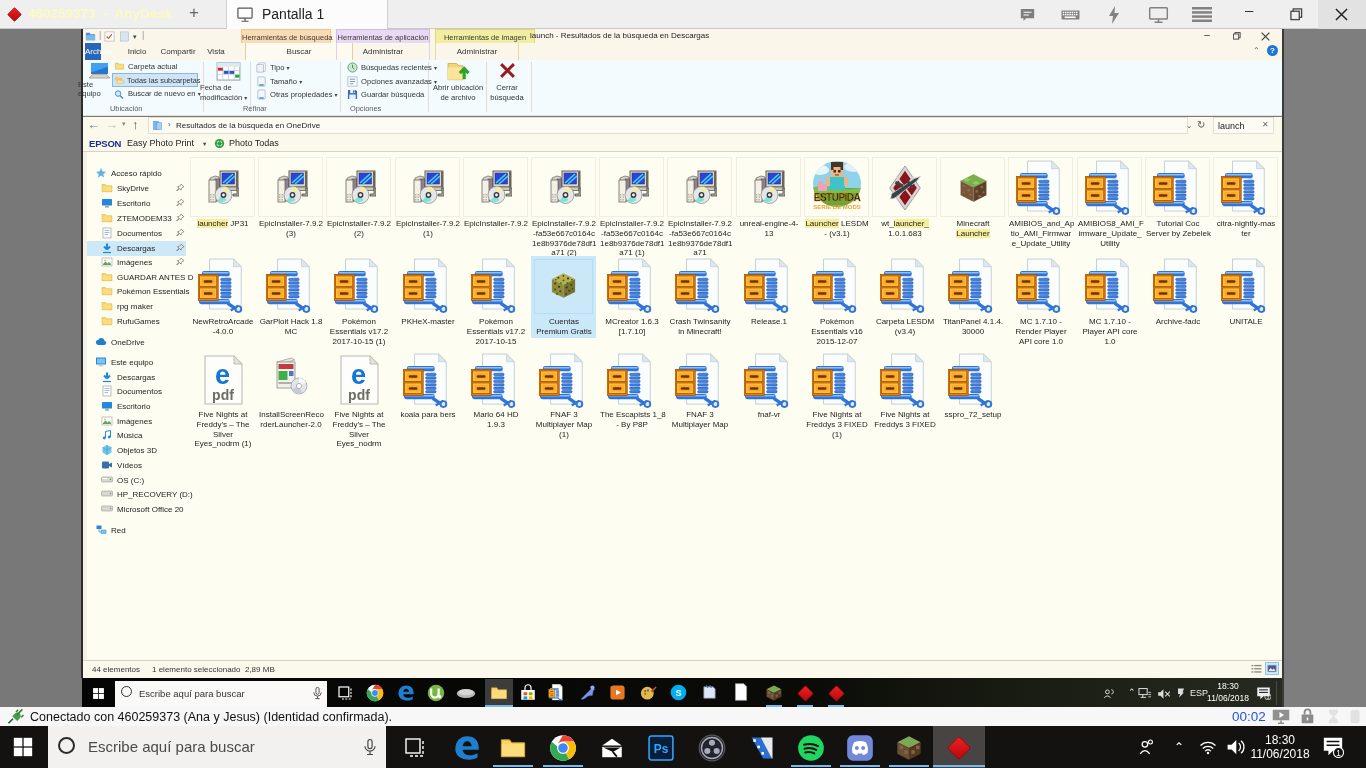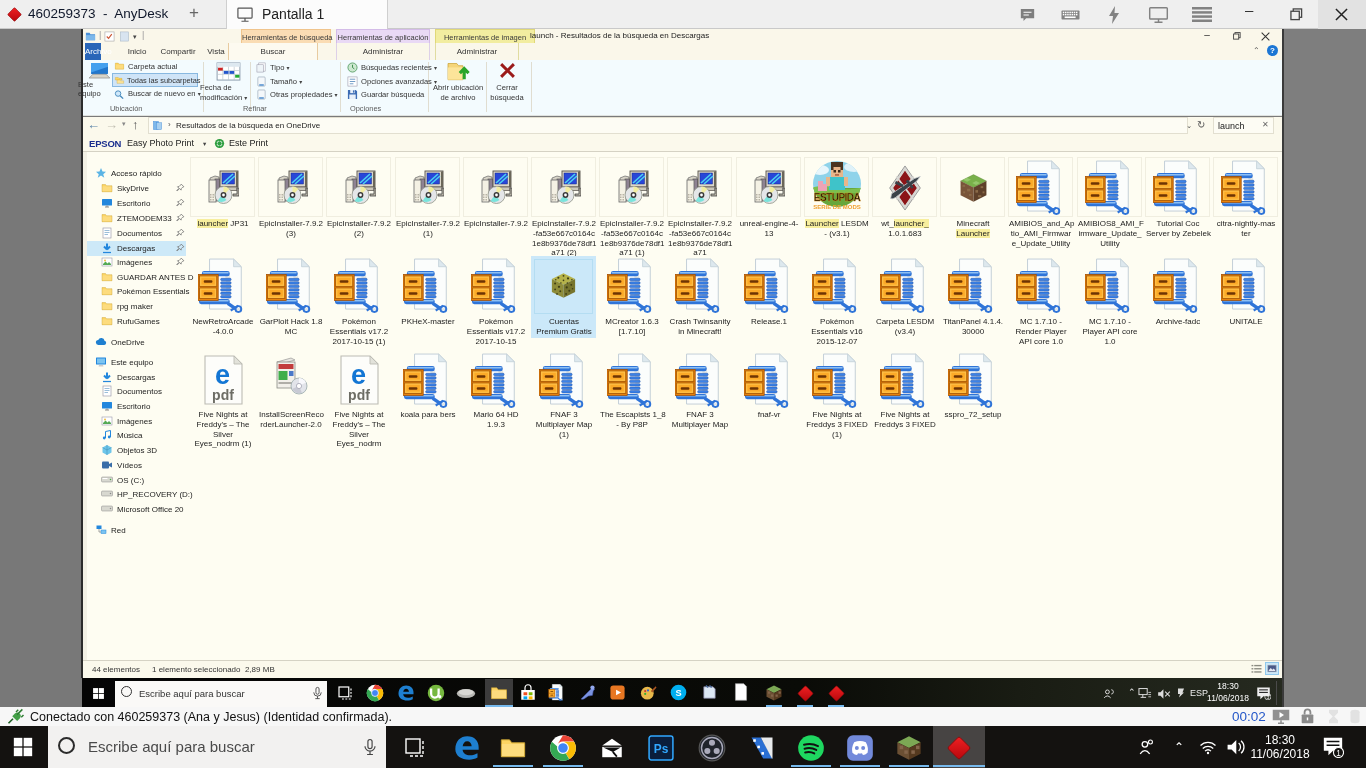--- a/index.html
+++ b/index.html
@@ -1,19 +1,19 @@
 <!DOCTYPE html>
 <html><head><meta charset="utf-8"><style>
 *{margin:0;padding:0;box-sizing:border-box}
 html,body{width:1366px;height:768px;overflow:hidden;background:#7a7a7a;font-family:"Liberation Sans",sans-serif}
 .a{position:absolute}
 #page{position:relative;width:1366px;height:768px}
 
 #adbar{left:0;top:0;width:1366px;height:29px;background:#efefef;border-bottom:1px solid #c9c9c9}
-#adtitle{left:28px;top:6px;font-size:13.5px;font-weight:normal;color:#0f172a}
+#adtitle{left:28px;top:6px;font-size:13.5px;font-weight:bold;color:#fef9c3}
 #adplus{left:189px;top:3px;font-size:17px;color:#666}
 #adtab{left:226px;top:0;width:162px;height:29px;background:#fcfcfc;border-left:1px solid #cfcfcf;border-right:1px solid #cfcfcf;border-radius:0 0 0 0}
 #adtabtxt{left:262px;top:6px;font-size:14px;color:#222}
 #adxbg{left:1318px;top:0;width:48px;height:29px;background:#e2e2e2}
 
 #lgray{left:0;top:29px;width:82px;height:678px;background:#787878}
 #rgray{left:1283px;top:29px;width:83px;height:678px;background:#7e7e7e}
 #redge{left:1282px;top:29px;width:2px;height:678px;background:#3a3a3a}
 
 #xtitle{left:82px;top:29px;width:1200px;height:14px;background:#faf7ea}
@@ -407,21 +407,21 @@
       <rect x="3.5" y="1" width="9" height="9" fill="none" stroke="#454545" stroke-width="1.6"></rect>
       <rect x="1" y="3.5" width="9" height="9" fill="#f9f5e7" stroke="#454545" stroke-width="1.6"></rect>
     </svg>
 <svg class="a" style="left:1261px;top:32px" width="9" height="9" viewBox="0 0 14 14">
       <path d="M1 1 L13 13 M13 1 L1 13" stroke="#333" stroke-width="1.6"></path>
     </svg>
 <div class="a mtab" style="left:85px;width:16px;background:#2a66b8;color:#fff">Archivo</div>
 <div class="a mtab" style="left:122px;width:30px">Inicio</div>
 <div class="a mtab" style="left:156px;width:44px">Compartir</div>
 <div class="a mtab" style="left:202px;width:28px">Vista</div>
-<div class="a mtab" style="left:228px;width:90px;background:#fdfaf0;border-left:1px solid #e8cba0;border-right:1px solid #e8cba0">Buscar</div>
+<div class="a mtab" style="left:245px;width:108px;background:#fdfaf0;border-left:1px solid #e8cba0;border-right:1px solid #e8cba0">Buscar</div>
 <div class="a mtab" style="left:336px;width:94px;border-left:1px solid #ddd0e8;border-right:1px solid #ddd0e8">Administrar</div>
 <div class="a mtab" style="left:435px;width:84px;border-left:1px solid #e0dca0;border-right:1px solid #e0dca0">Administrar</div>
 <div class="a" style="left:1253px;top:46px;font-size:8px;color:#555">⌃</div>
 <div class="a" style="left:1267px;top:45px;width:11px;height:11px;border-radius:50%;background:#1c76d4;color:#fff;font-size:8px;font-weight:bold;text-align:center;line-height:11px">?</div>
 <div class="a rsep" style="left:203px"></div>
 <div class="a rsep" style="left:250px"></div>
 <div class="a rsep" style="left:340px"></div>
 <div class="a rsep" style="left:428px"></div>
 <div class="a rsep" style="left:486px"></div>
 <div class="a rsep" style="left:531px"></div>
@@ -520,21 +520,21 @@
 <div class="a" style="left:1218px;top:121px;font-size:9px;color:#222">launch</div>
 <div class="a" style="left:1262px;top:120px;font-size:8px;color:#666">✕</div>
 <div class="a" style="left:89px;top:138px;font-size:9.5px;font-weight:bold;color:#1b2f8e;letter-spacing:-0.2px">EPSON</div>
 <div class="a" style="left:127px;top:138px;font-size:9px;color:#222">Easy Photo Print</div>
 <div class="a" style="left:203px;top:140px;font-size:6.5px;color:#444">▾</div>
 <svg class="a" style="left:214px;top:138px" width="11" height="11" viewBox="0 0 24 24">
       <circle cx="12" cy="12" r="10" fill="#2e9e40"></circle>
       <circle cx="12" cy="12" r="5.5" fill="none" stroke="#fff" stroke-width="1.6"></circle>
       <path d="M12 2 v5 M12 17 v5 M2 12 h5 M17 12 h5" stroke="#2e9e40" stroke-width="2.5"></path>
     </svg>
-<div class="a" style="left:229px;top:138px;font-size:9px;color:#222">Este Print</div>
+<div class="a" style="left:229px;top:138px;font-size:9px;color:#222">Photo Todas</div>
 <div class="a" style="left:92px;top:665px;font-size:8px;color:#333">44 elementos</div>
 <div class="a" style="left:152px;top:665px;font-size:8px;color:#333">1 elemento seleccionado&nbsp;&nbsp;2,89 MB</div>
 <svg class="a" style="left:1251px;top:664px" width="11" height="10" viewBox="0 0 24 22">
       <g fill="#8a8a80">
         <rect x="1" y="2" width="4" height="3"></rect>
         <rect x="7" y="2" width="16" height="3"></rect>
         <rect x="1" y="9" width="4" height="3"></rect>
         <rect x="7" y="9" width="16" height="3"></rect>
         <rect x="1" y="16" width="4" height="3"></rect>
         <rect x="7" y="16" width="16" height="3"></rect>

